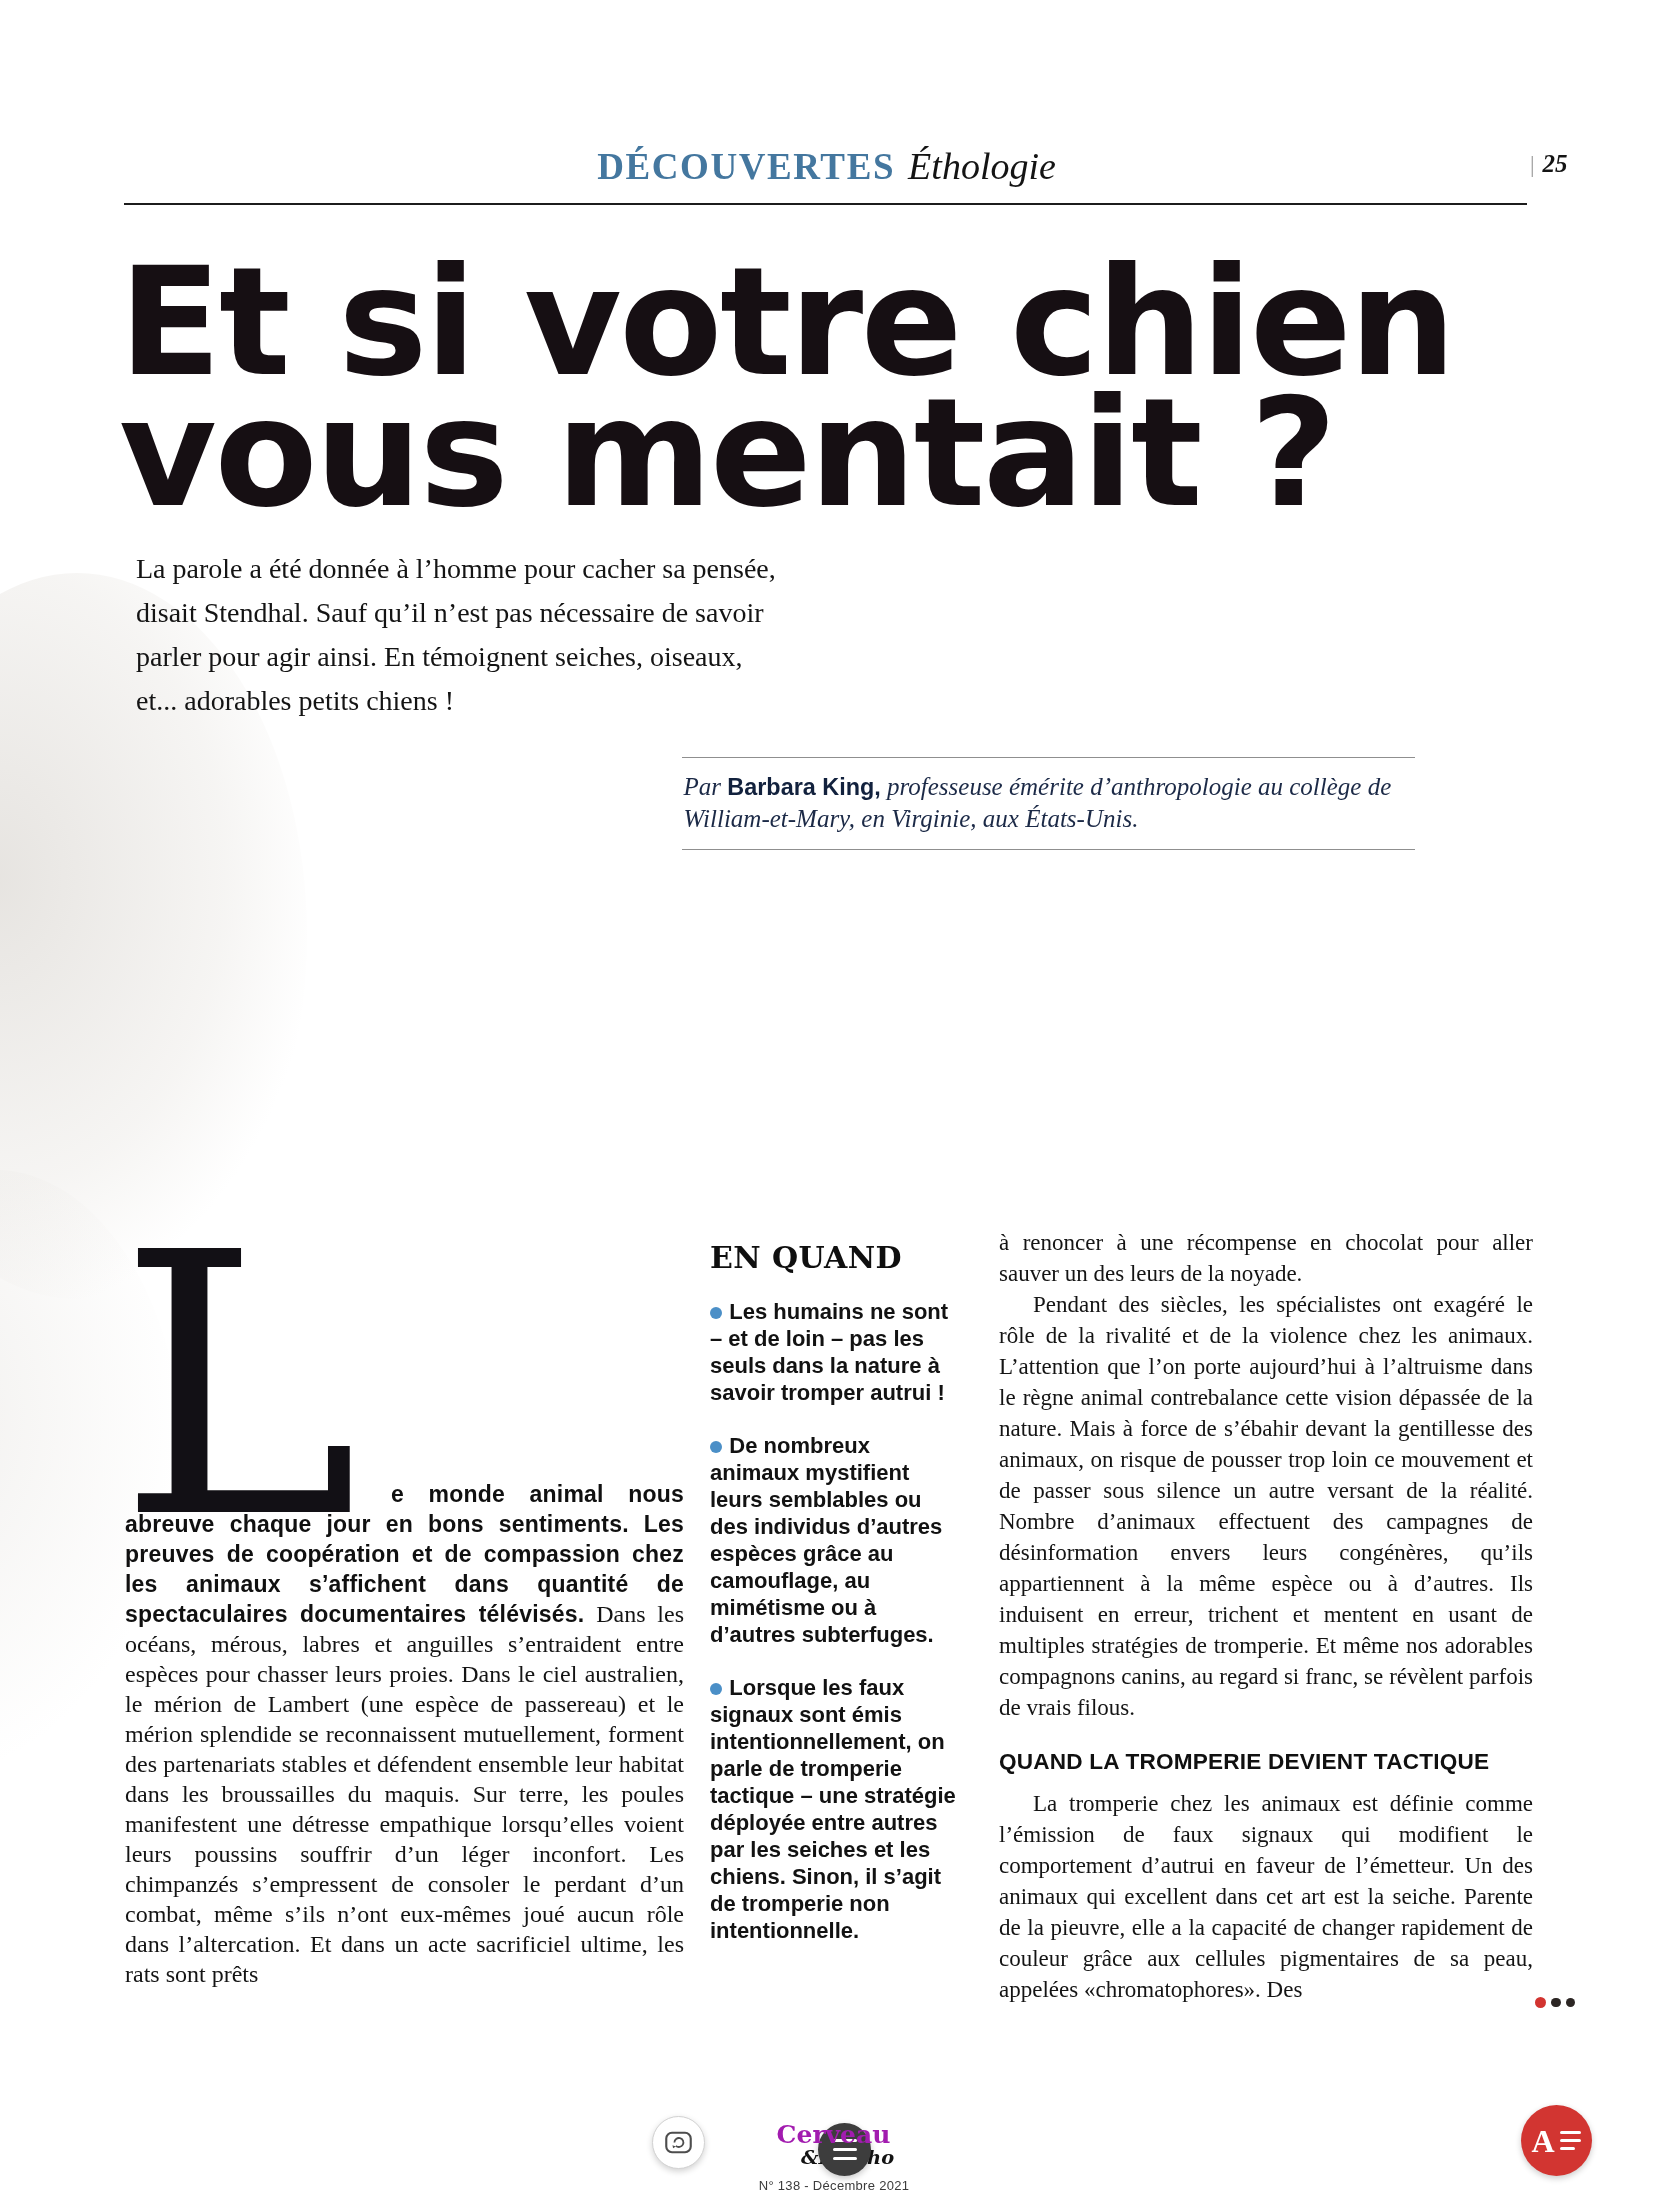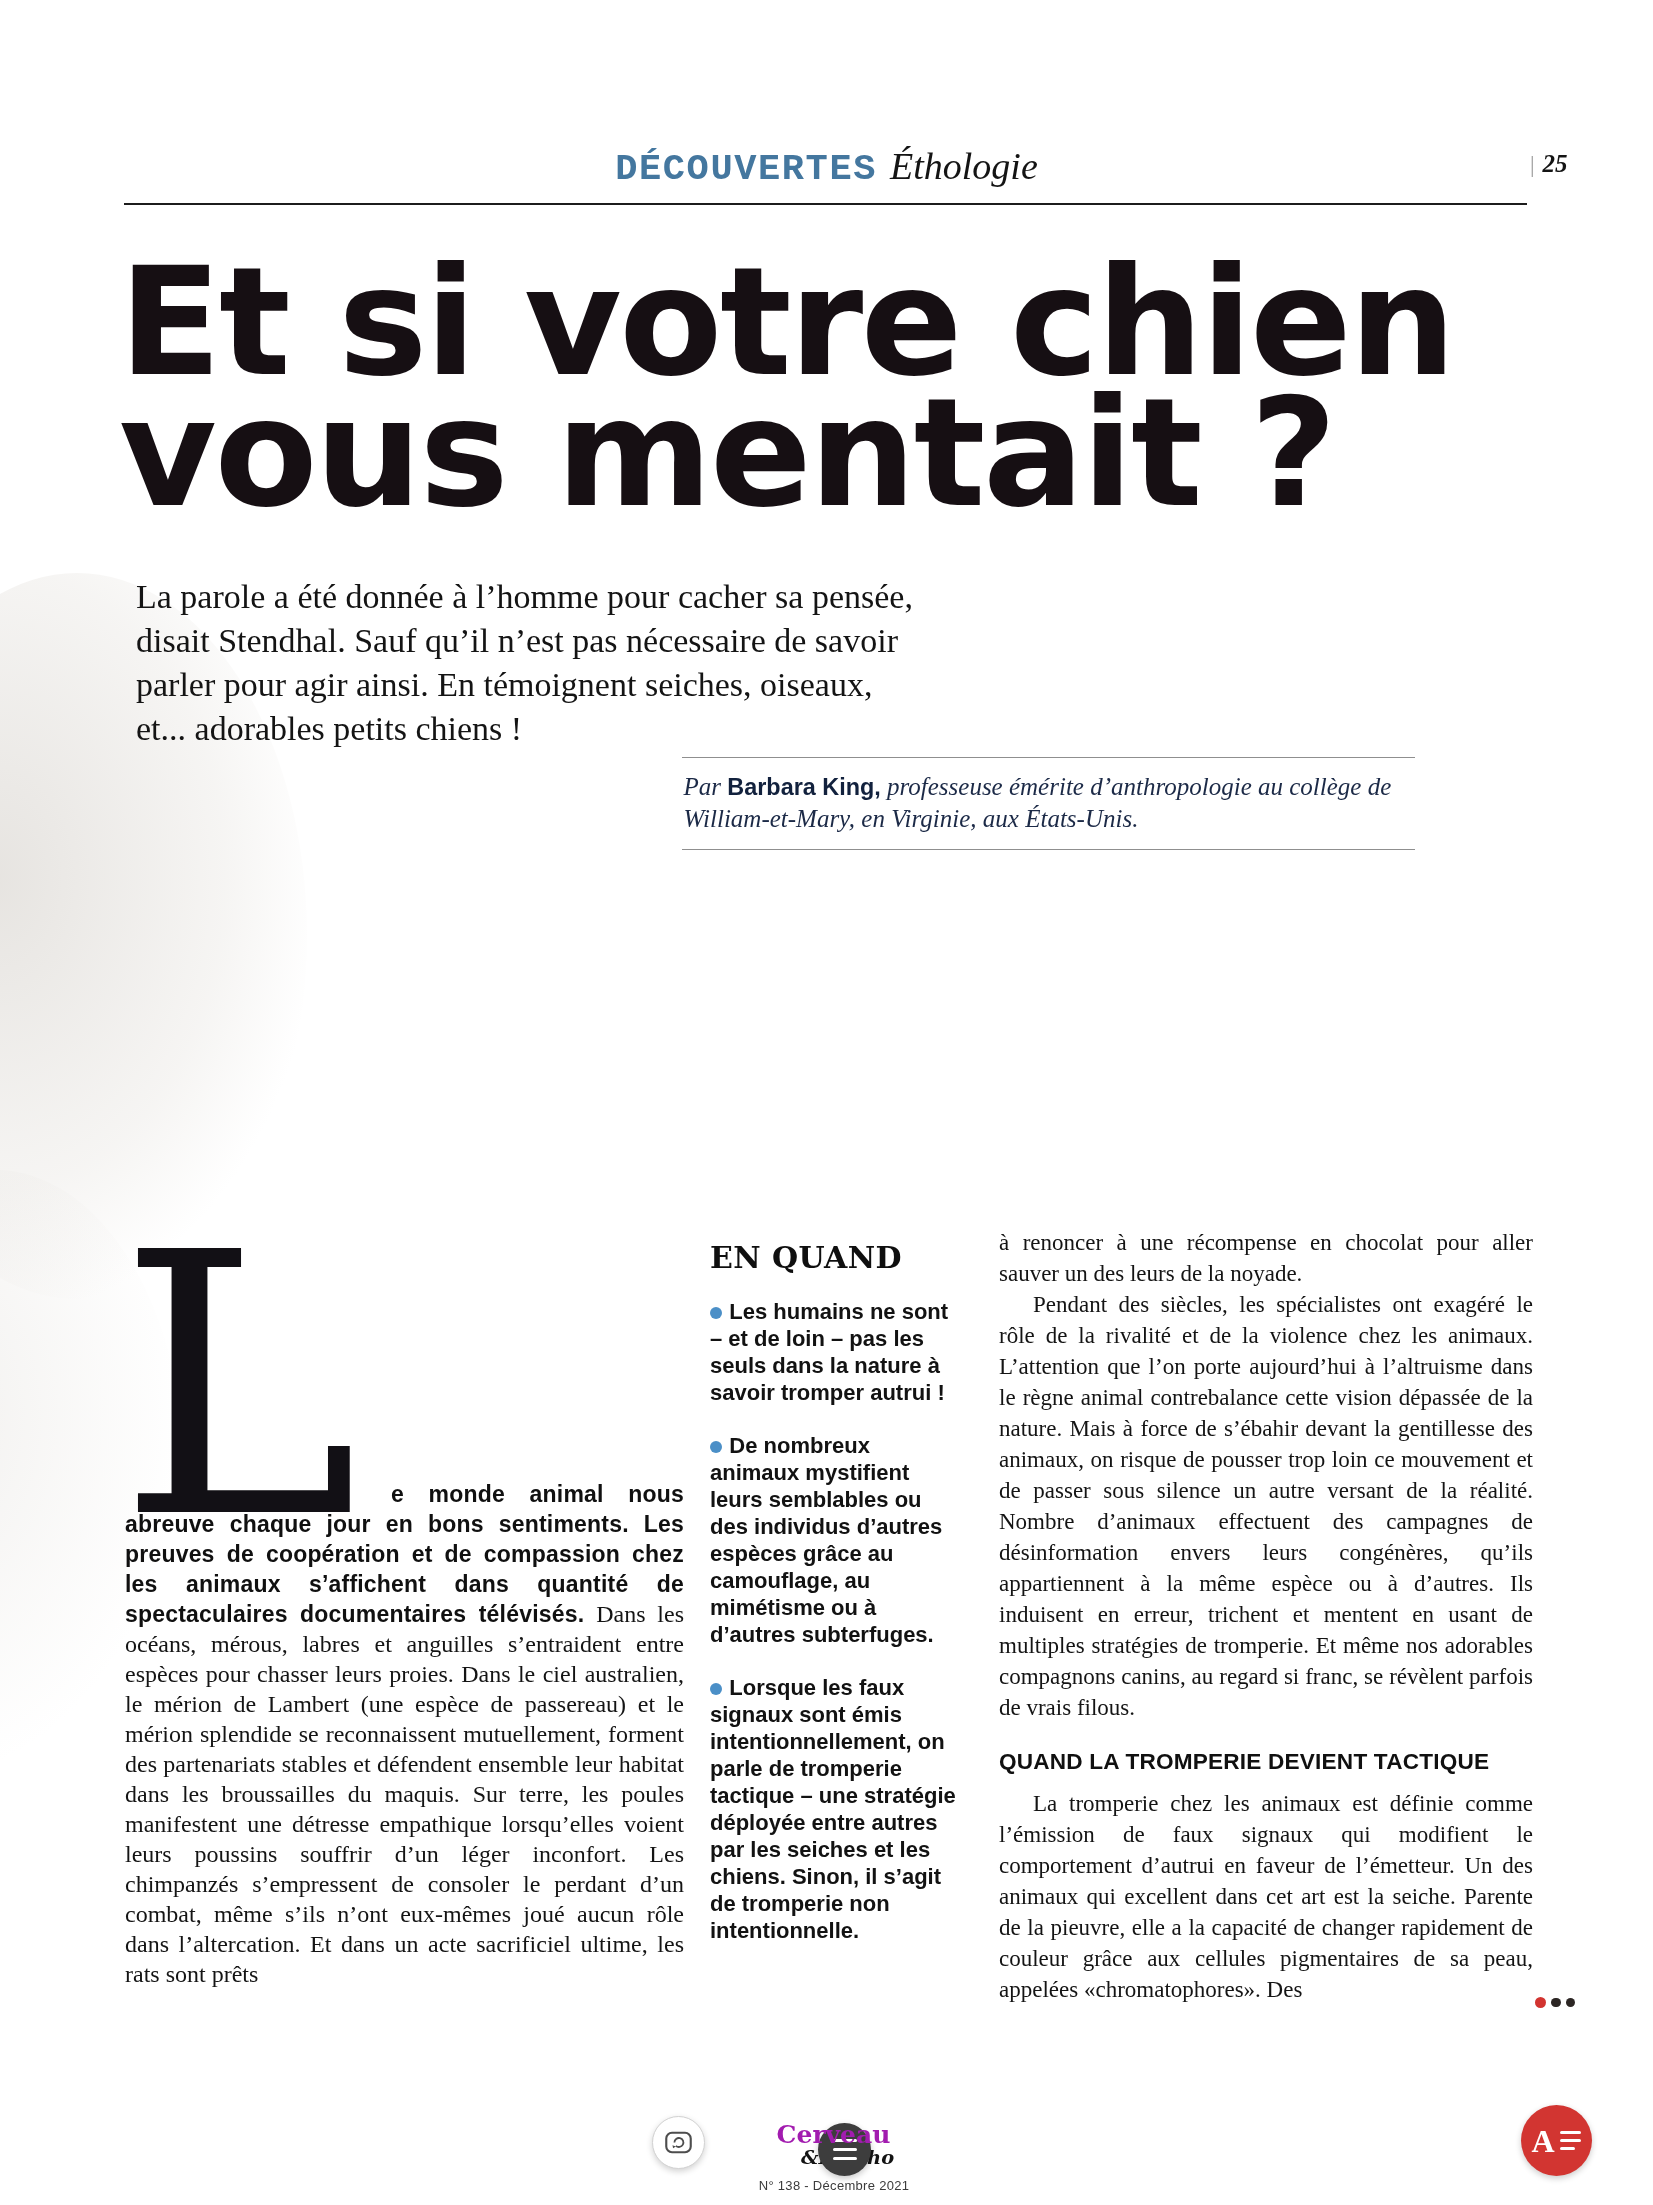--- a/index.html
+++ b/index.html
@@ -21,21 +21,21 @@
   }
   .dog-blob2 {
     left: -194px; top: 1170px; width: 379px; height: 613px;
     background: radial-gradient(ellipse at 30% 40%, rgba(216,212,206,0.35), rgba(255,255,255,0) 70%);
     border-radius: 50%;
   }
 
   
   .header { top: 144px; left: 0; width: 100%; text-align: center; }
   .header-section {
-    font-family: Liberation Mono, monospace; font-weight: bold;
+    font-family: Liberation Serif, serif; font-weight: bold;
     font-size: 37px; letter-spacing: 1.6px; color: #44779f;
   }
   .header-topic {
     font-family: "Liberation Serif", serif; font-style: italic;
     font-size: 38px; color: #141414; margin-left: 13px;
   }
   .pageno { top: 150px; left: 1530px; width: 89px; font-family: "Liberation Serif", serif; }
   .pageno .bar { color: #9a9a9a; font-size: 22.6px; font-weight: normal; margin-right: 8px; }
   .pageno .num { font-size: 25px; font-weight: bold; font-style: italic; color: #141414; text-align: right; }
   .header-rule { top: 203px; left: 124px; width: 1403px; height: 1.6px; background: #1c1c1c; }
@@ -43,21 +43,21 @@
   
   .title {
     top: 257px; left: 119px; width: 1453px;
     font-family: "DejaVu Sans", "Liberation Sans", sans-serif;
     font-weight: bold; font-size: 150px; line-height: 131px;
     letter-spacing: -2.4px; color: #160f13; white-space: nowrap;
   }
   .title .tline { display: block; }
 
   
-  .lede { top: 547px; left: 136px; width: 1017px; font-size: 34px; line-height: 44px; color: #141414; margin-top: 28px; }
+  .lede { top: 547px; left: 136px; width: 1017px; font-size: 28px; line-height: 44px; color: #141414; }
   .lede .lline { display: block; }
 
   
   .byline {
     top: 757px; left: 682px; width: 733px;
     border-top: 1.6px solid #8f8f8f; border-bottom: 1.6px solid #8f8f8f;
     padding: 13px 1.6px 14.5px 1.6px;
     font-style: italic; font-size: 25px; line-height: 31px; color: #1c2a47;
   }
   .byline .author {

